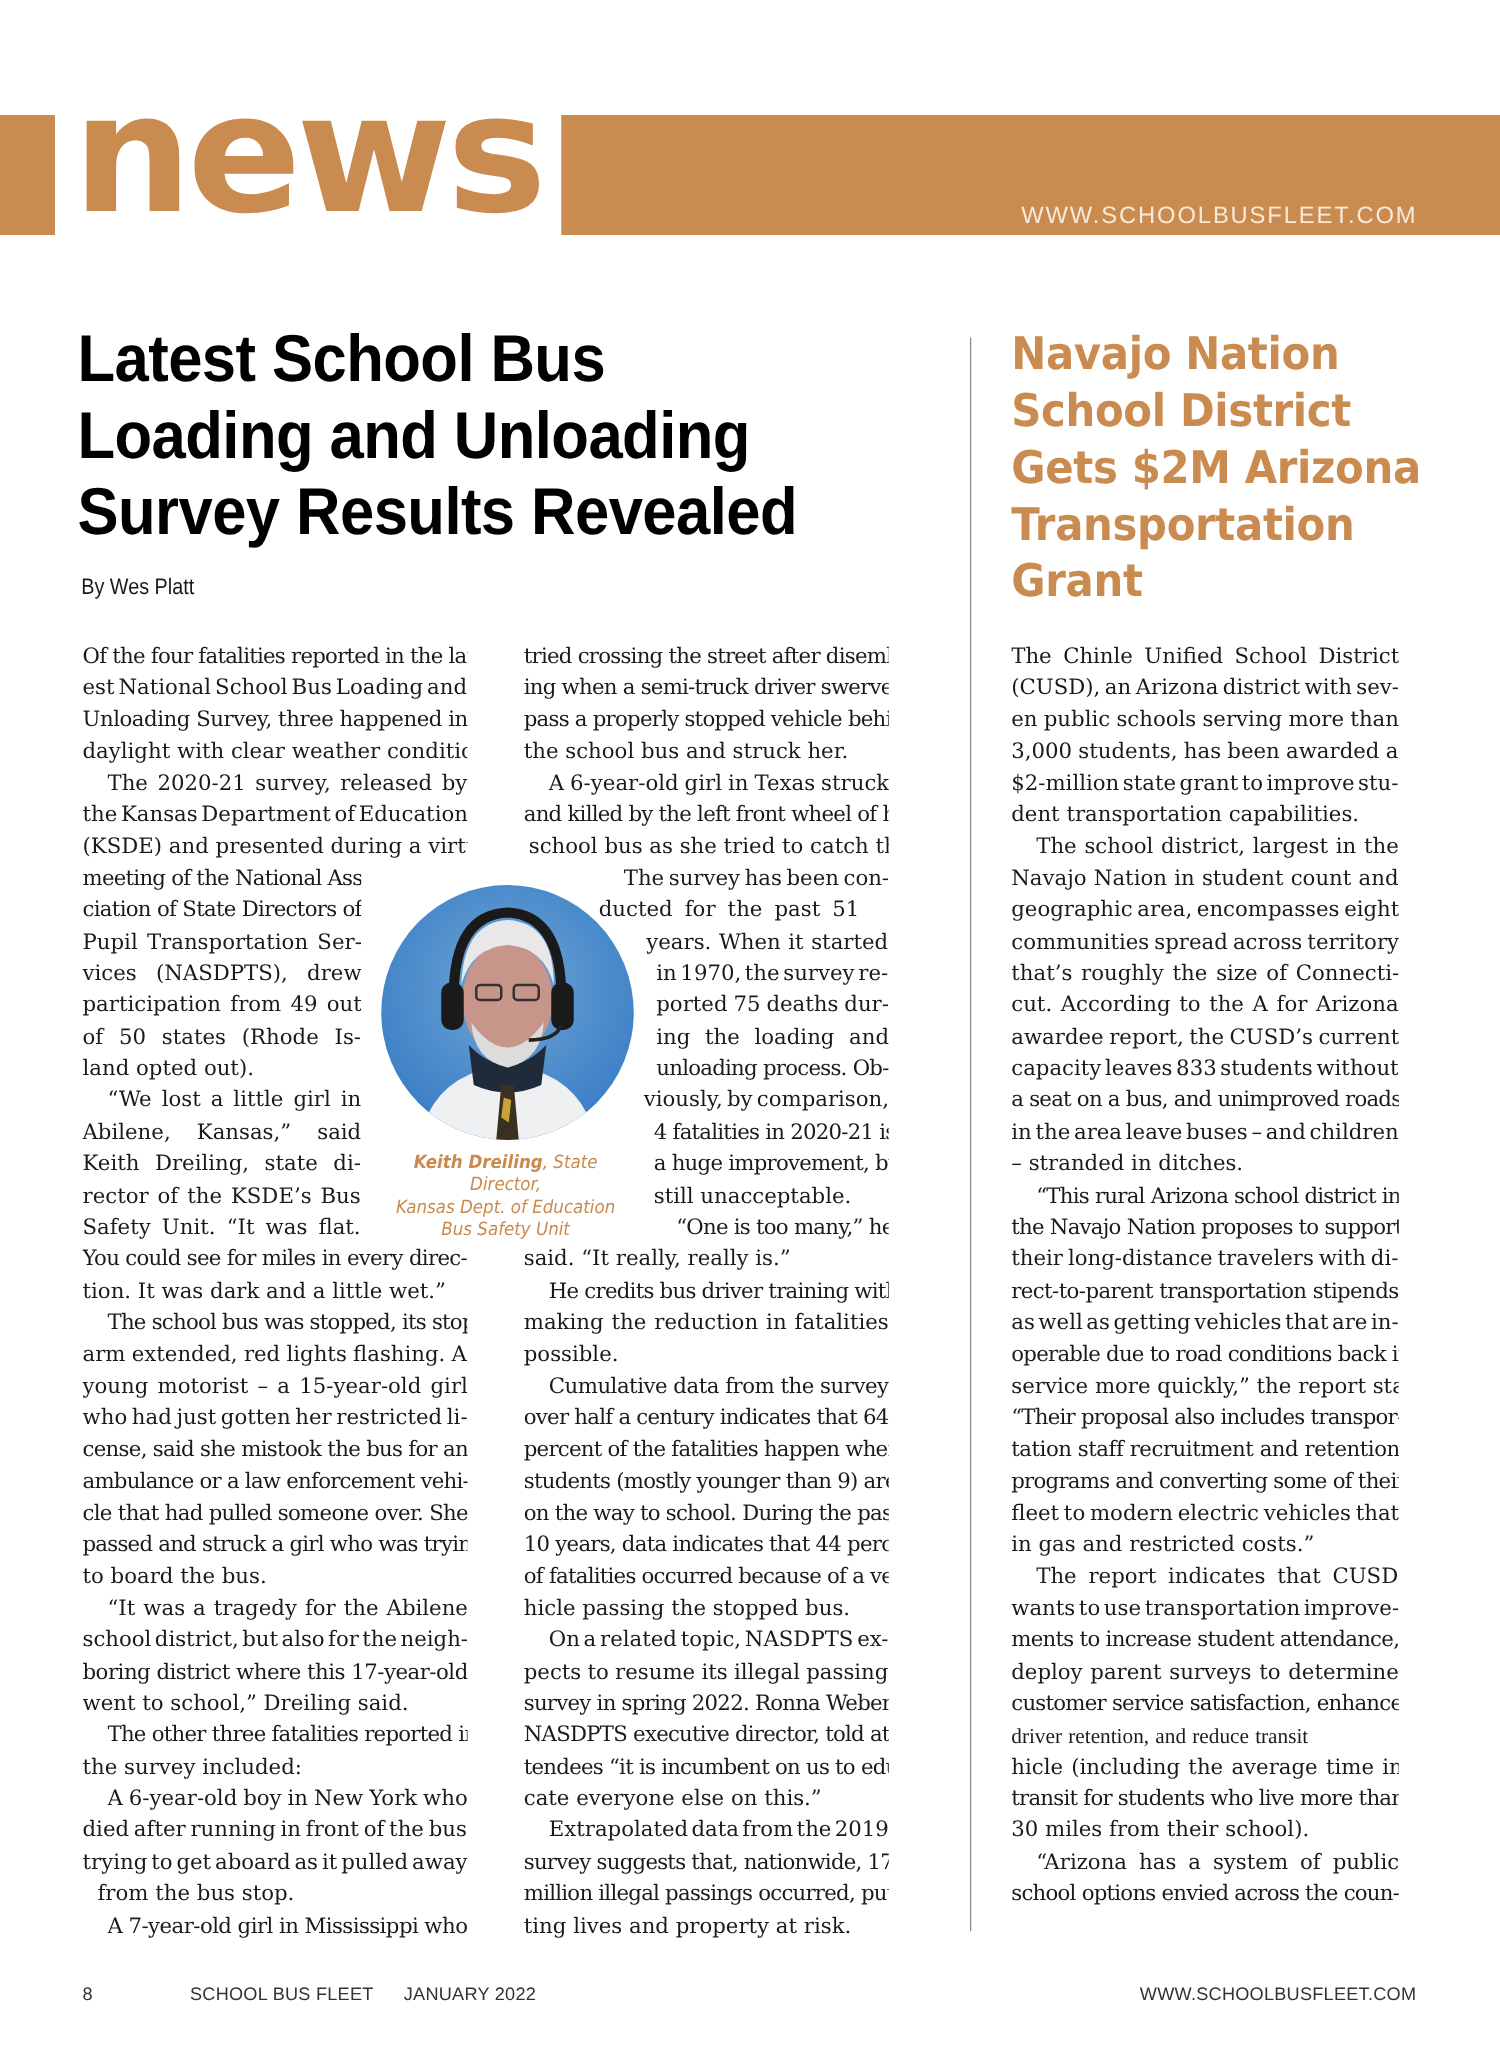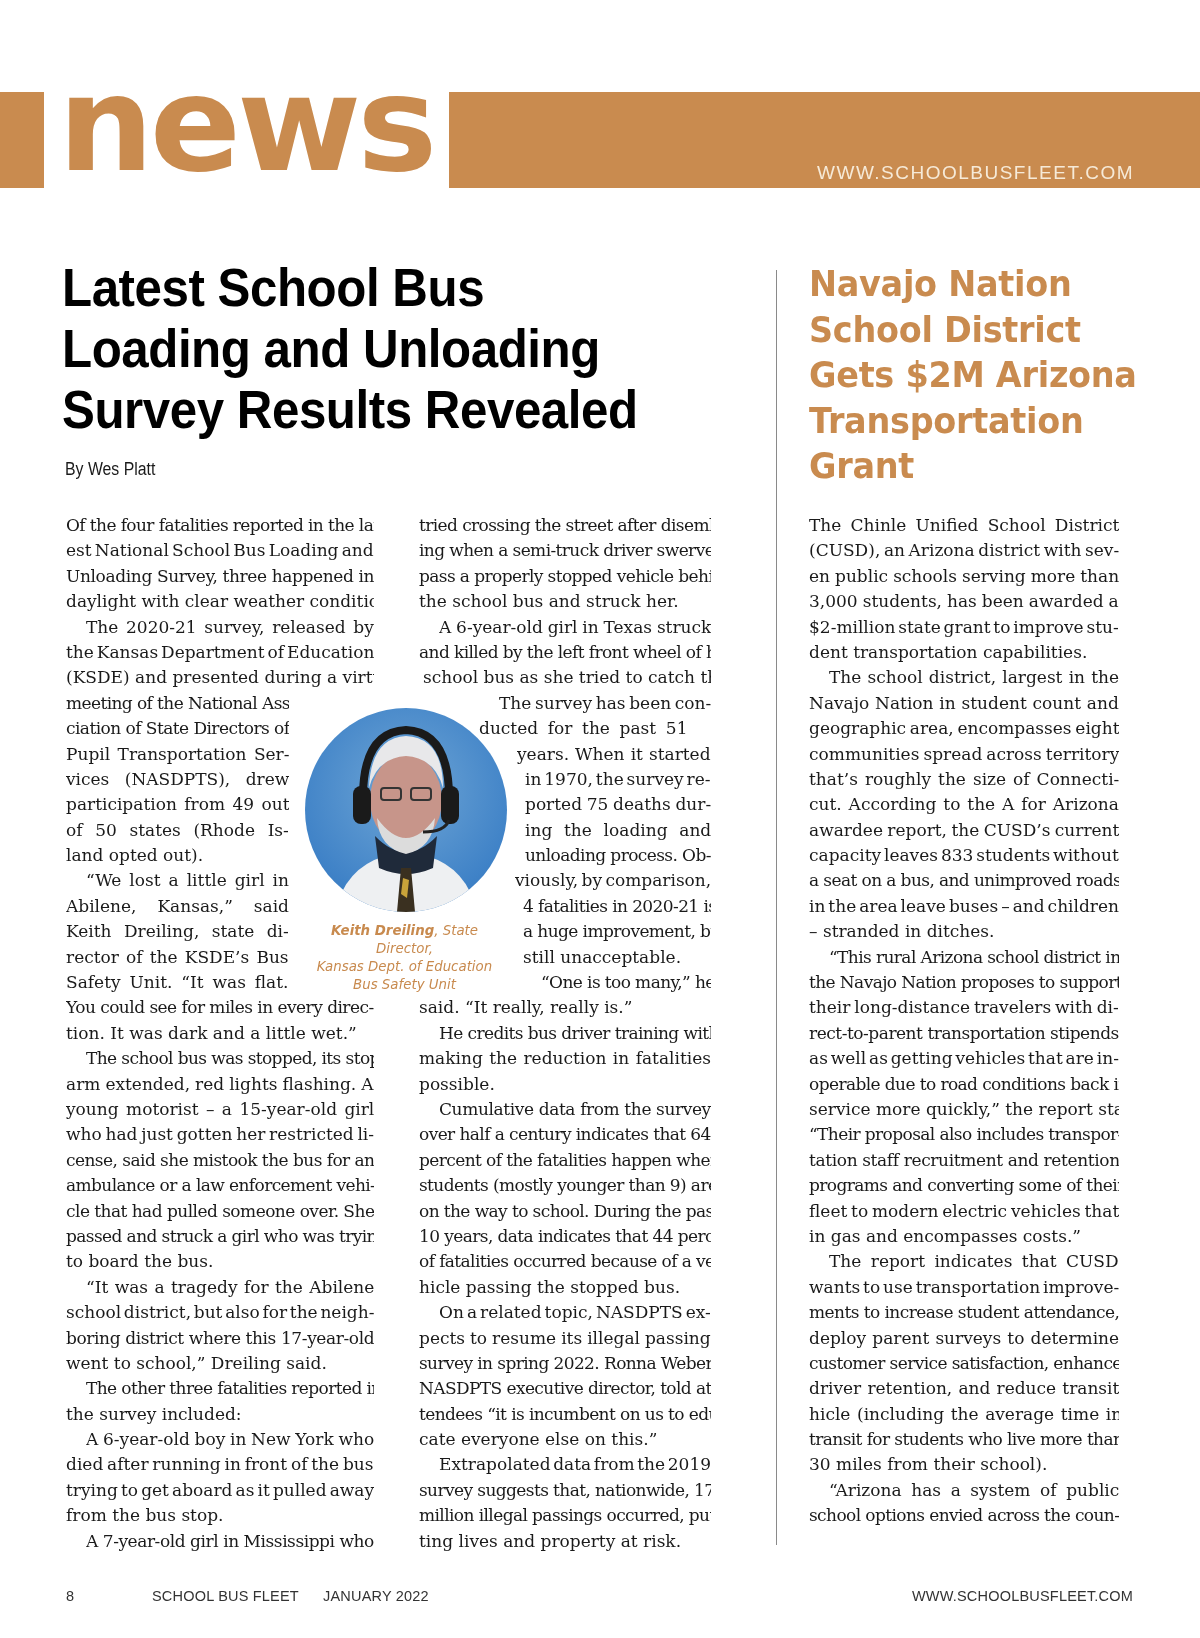--- a/index.html
+++ b/index.html
@@ -77,21 +77,21 @@
     <span class="ln last" style="margin-left: 0px; width: 308px; text-align-last: left; text-align: left;">to board the bus.</span>
     <span class="ln" style="margin-left: 20px; width: 288px; white-space: nowrap; text-align-last: auto; word-spacing: 1px;">“It was a tragedy for the Abilene</span>
     <span class="ln" style="margin-left: 0px; width: 308px; white-space: nowrap; text-align-last: auto; word-spacing: -2.66667px;">school district, but also for the neigh-</span>
     <span class="ln" style="margin-left: 0px; width: 308px; white-space: nowrap; text-align-last: auto; letter-spacing: -0.394737px;">boring district where this 17-year-old</span>
     <span class="ln last" style="margin-left: 0px; width: 308px; text-align-last: left; text-align: left;">went to school,” Dreiling said.</span>
     <span class="ln" style="margin-left: 20px; width: 288px; white-space: nowrap; text-align-last: auto; letter-spacing: -0.6px;">The other three fatalities reported in</span>
     <span class="ln last" style="margin-left: 0px; width: 308px; text-align-last: left; text-align: left;">the survey included:</span>
     <span class="ln" style="margin-left: 20px; width: 288px; white-space: nowrap; text-align-last: auto; word-spacing: -0.666667px;">A 6-year-old boy in New York who</span>
     <span class="ln" style="margin-left: 0px; width: 308px; white-space: nowrap; text-align-last: auto; word-spacing: -1.57143px;">died after running in front of the bus</span>
     <span class="ln" style="margin-left: 0px; width: 308px; white-space: nowrap; text-align-last: auto; word-spacing: -2.28571px;">trying to get aboard as it pulled away</span>
-    <span class="ln last" style="margin-left: 0px; width: 308px; text-align-last: left; text-align: center;">from the bus stop.</span>
+    <span class="ln last" style="margin-left: 12px; width: 308px; text-align-last: left; text-align: center;">from the bus stop.</span>
     <span class="ln" style="margin-left: 20px; width: 288px; white-space: nowrap; text-align-last: auto; letter-spacing: -0.444444px;">A 7-year-old girl in Mississippi who</span>
   </div>
 <div class="col col2" id="col2">
     <span class="ln" style="margin-left: 0px; width: 292px; white-space: nowrap; text-align-last: auto; letter-spacing: -0.6px;">tried crossing the street after disembark-</span>
     <span class="ln" style="margin-left: 0px; width: 292px; white-space: nowrap; text-align-last: auto; letter-spacing: -0.6px;">ing when a semi-truck driver swerved to</span>
     <span class="ln" style="margin-left: 0px; width: 292px; white-space: nowrap; text-align-last: auto; letter-spacing: -0.6px;">pass a properly stopped vehicle behind</span>
     <span class="ln last" style="margin-left: 0px; width: 292px; text-align-last: left; text-align: left;">the school bus and struck her.</span>
     <span class="ln" style="margin-left: 20px; width: 272px; white-space: nowrap; text-align-last: auto; word-spacing: -0.6px;">A 6-year-old girl in Texas struck</span>
     <span class="ln" style="margin-left: 0px; width: 292px; white-space: nowrap; text-align-last: auto; letter-spacing: -0.6px;">and killed by the left front wheel of her</span>
     <span class="ln last" style="margin-left: 4px; width: 288px; text-align-last: left; text-align: left;">school bus as she tried to catch the bus.</span>
@@ -193,27 +193,27 @@
     <span class="ln" style="margin-left: 0px; width: 310px; white-space: nowrap; text-align-last: auto; letter-spacing: -0.6px;">the Navajo Nation proposes to support</span>
     <span class="ln" style="margin-left: 0px; width: 310px; white-space: nowrap; text-align-last: auto; word-spacing: -1.5px;">their long-distance travelers with di-</span>
     <span class="ln" style="margin-left: 0px; width: 310px; white-space: nowrap; text-align-last: auto; letter-spacing: -0.473684px;">rect-to-parent transportation stipends</span>
     <span class="ln" style="margin-left: 0px; width: 310px; white-space: nowrap; text-align-last: auto; word-spacing: -2.57143px;">as well as getting vehicles that are in-</span>
     <span class="ln" style="margin-left: 0px; width: 310px; white-space: nowrap; text-align-last: auto; letter-spacing: -0.6px;">operable due to road conditions back in</span>
     <span class="ln last" style="margin-left: 0px; width: 310px; text-align-last: left; text-align: left;">service more quickly,” the report states.</span>
     <span class="ln" style="margin-left: 0px; width: 310px; white-space: nowrap; text-align-last: auto; letter-spacing: -0.6px;">“Their proposal also includes transpor-</span>
     <span class="ln" style="margin-left: 0px; width: 310px; white-space: nowrap; text-align-last: auto; letter-spacing: -0.368421px;">tation staff recruitment and retention</span>
     <span class="ln" style="margin-left: 0px; width: 310px; white-space: nowrap; text-align-last: auto; letter-spacing: -0.6px;">programs and converting some of their</span>
     <span class="ln" style="margin-left: 0px; width: 310px; white-space: nowrap; text-align-last: auto; word-spacing: -1.6px;">fleet to modern electric vehicles that</span>
-    <span class="ln last" style="margin-left: 0px; width: 310px; text-align-last: left; text-align: left;">in gas and encompasses costs.”</span>
+    <span class="ln last" style="margin-left: 0px; width: 310px; text-align-last: left; text-align: left;">in gas and restricted costs.”</span>
     <span class="ln" style="margin-left: 20px; width: 290px; white-space: nowrap; text-align-last: auto; word-spacing: 4px;">The report indicates that CUSD</span>
     <span class="ln" style="margin-left: 0px; width: 310px; white-space: nowrap; text-align-last: auto; word-spacing: -2.5px;">wants to use transportation improve-</span>
     <span class="ln" style="margin-left: 0px; width: 310px; white-space: nowrap; text-align-last: auto; letter-spacing: -0.567568px;">ments to increase student attendance,</span>
     <span class="ln" style="margin-left: 0px; width: 310px; white-space: nowrap; text-align-last: auto; word-spacing: 0.75px;">deploy parent surveys to determine</span>
     <span class="ln" style="margin-left: 0px; width: 310px; white-space: nowrap; text-align-last: auto; letter-spacing: -0.6px;">customer service satisfaction, enhance</span>
-    <span class="ln" style="margin-left: 0px; width: 310px; white-space: nowrap; text-align-last: auto; word-spacing: 0.75px;">driver retention, and reduce transit</span>
+    <span class="ln" style="margin-left: 0px; width: 310px; white-space: nowrap; text-align-last: auto; word-spacing: 0.75px; font-family: Liberation Serif, serif;">driver retention, and reduce transit</span>
     <span class="ln" style="margin-left: 0px; width: 310px; white-space: nowrap; text-align-last: auto; word-spacing: 1.2px;">hicle (including the average time in</span>
     <span class="ln" style="margin-left: 0px; width: 310px; white-space: nowrap; text-align-last: auto; letter-spacing: -0.6px;">transit for students who live more than</span>
     <span class="ln last" style="margin-left: 0px; width: 310px; text-align-last: left; text-align: left;">30 miles from their school).</span>
     <span class="ln" style="margin-left: 20px; width: 290px; white-space: nowrap; text-align-last: auto; word-spacing: 4.2px;">“Arizona has a system of public</span>
     <span class="ln" style="margin-left: 0px; width: 310px; white-space: nowrap; text-align-last: auto; letter-spacing: -0.6px;">school options envied across the coun-</span>
   </div>
 
 <div class="footer-num">8</div>
 <div class="footer-mag">SCHOOL BUS FLEET</div>
 <div class="footer-date">JANUARY 2022</div>

